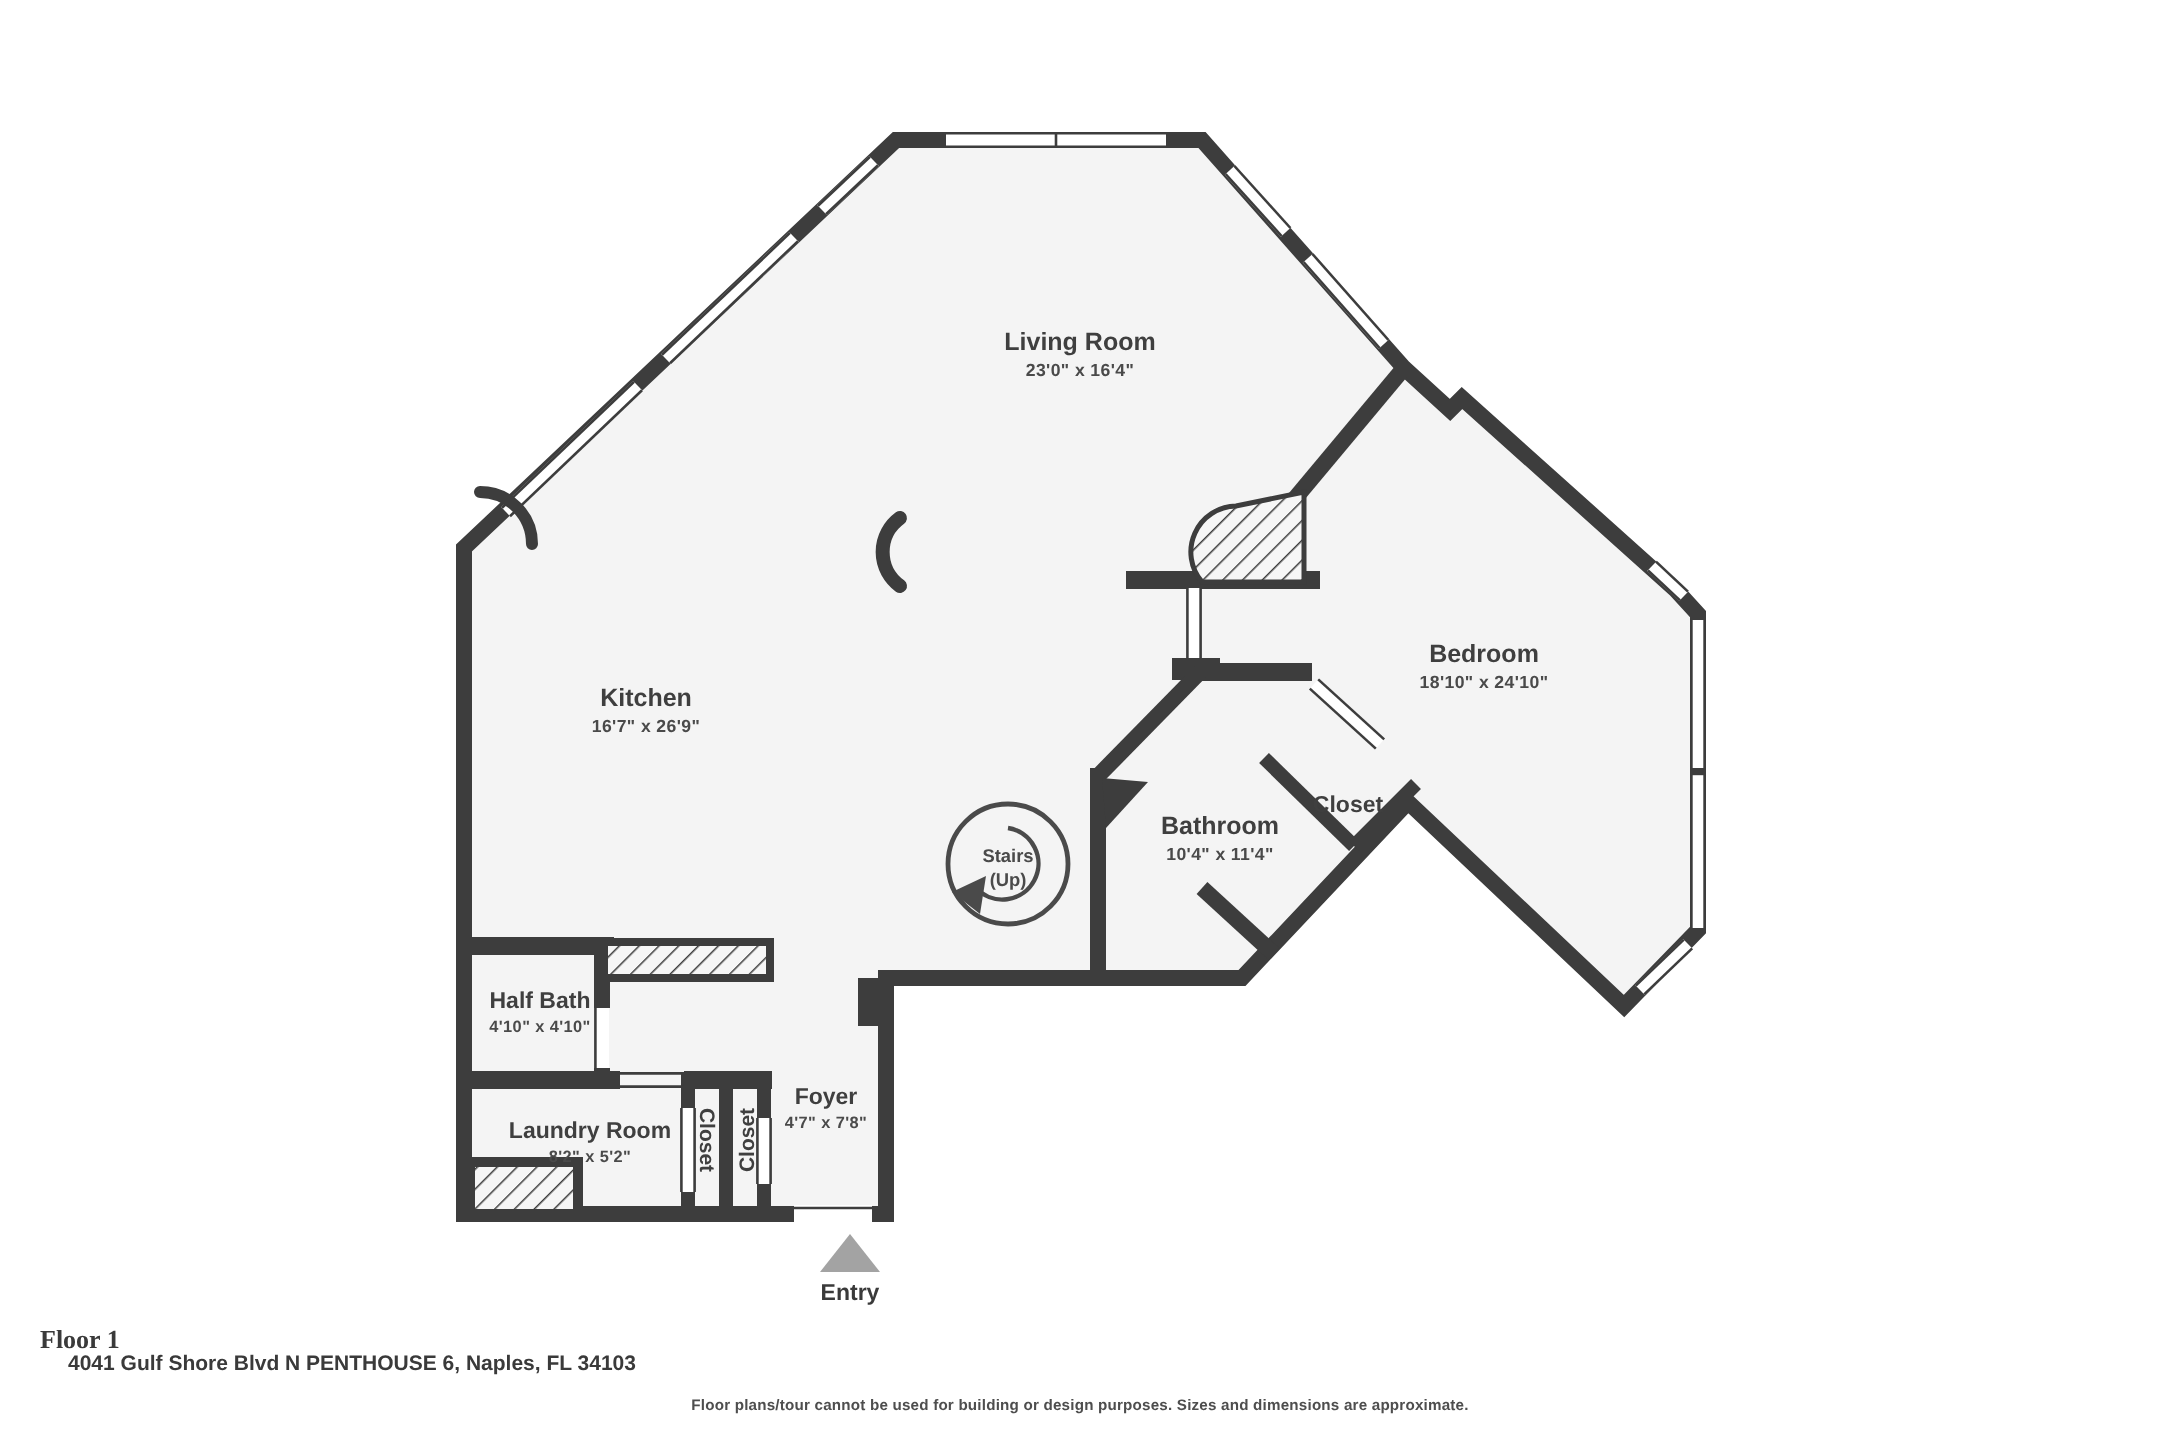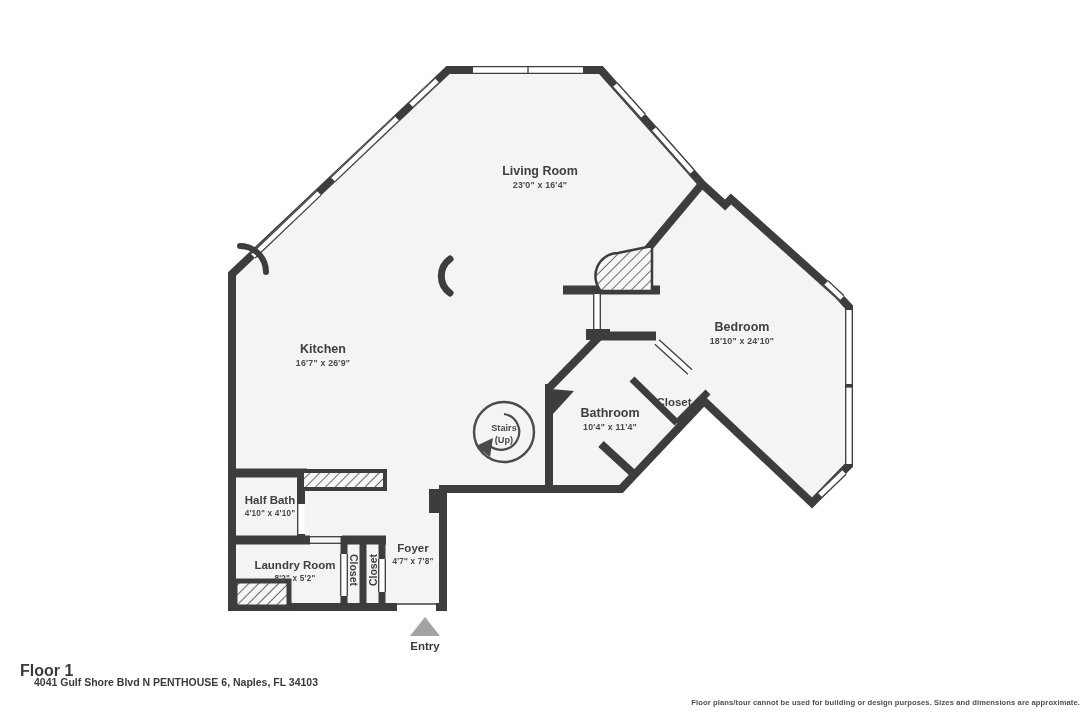--- a/index.html
+++ b/index.html
@@ -7,22 +7,22 @@
        font-family:"Liberation Sans",sans-serif;}
   svg{position:absolute;left:0;top:0;}
   .room-name{font-family:"Liberation Sans",sans-serif;font-weight:700;font-size:12.5px;fill:#3f3f3f;}
   .room-name.sm{font-size:11.5px;}
   .room-dims{font-family:"Liberation Sans",sans-serif;font-weight:600;font-size:8.8px;fill:#4a4a4a;letter-spacing:.2px;}
   .room-dims.sm{font-size:8.2px;}
   .closet-vert{font-family:"Liberation Sans",sans-serif;font-weight:700;font-size:10.5px;fill:#3f3f3f;}
   .stairs-txt{font-family:"Liberation Sans",sans-serif;font-weight:600;font-size:9.2px;fill:#4a4a4a;}
   .entry-txt{font-family:"Liberation Sans",sans-serif;font-weight:700;font-size:11.5px;fill:#3a3a3a;}
   .address{position:absolute;left:34px;top:676px;font-weight:700;font-size:10.5px;color:#3a3a3a;}
-  .floorlbl{position:absolute;left:20px;top:662px;font-weight:700;font-size:16px;color:#3a3a3a;}
-  .disclaimer{position:absolute;left:0;right:0;top:698px;text-align:right;
+  .floorlbl{position:absolute;left:20px;top:662px;font-weight:700;font-size:13px;color:#3a3a3a;font-family:Liberation Serif, serif;}
+  .disclaimer{position:absolute;left:0;right:0;top:698px;text-align:center;
               font-weight:700;font-size:7.6px;color:#4e4e4e;letter-spacing:.1px;}
   .wall{stroke:#3d3d3d;fill:none;}
   .winw{stroke:#ffffff;fill:none;}
   .wine{stroke:#3d3d3d;stroke-width:1.3;fill:none;}
 </style>
 </head>
 <body>
 
 <svg width="1080" height="720" viewBox="0 0 1080 720">
   <defs>

